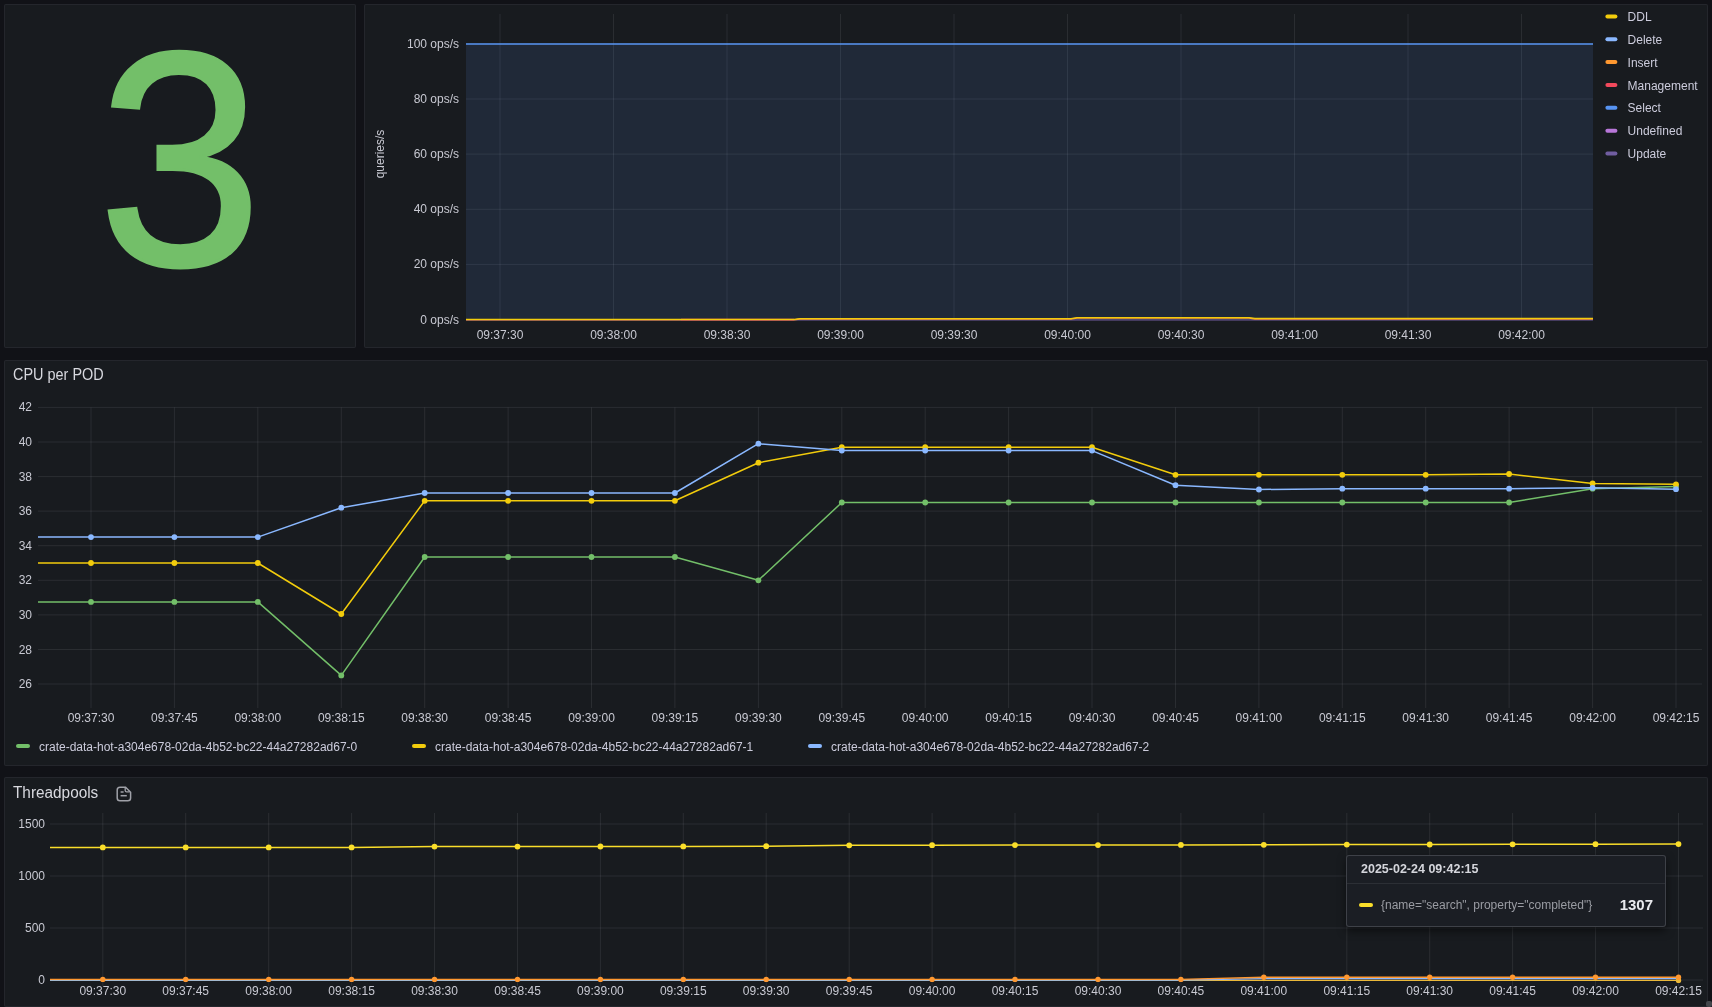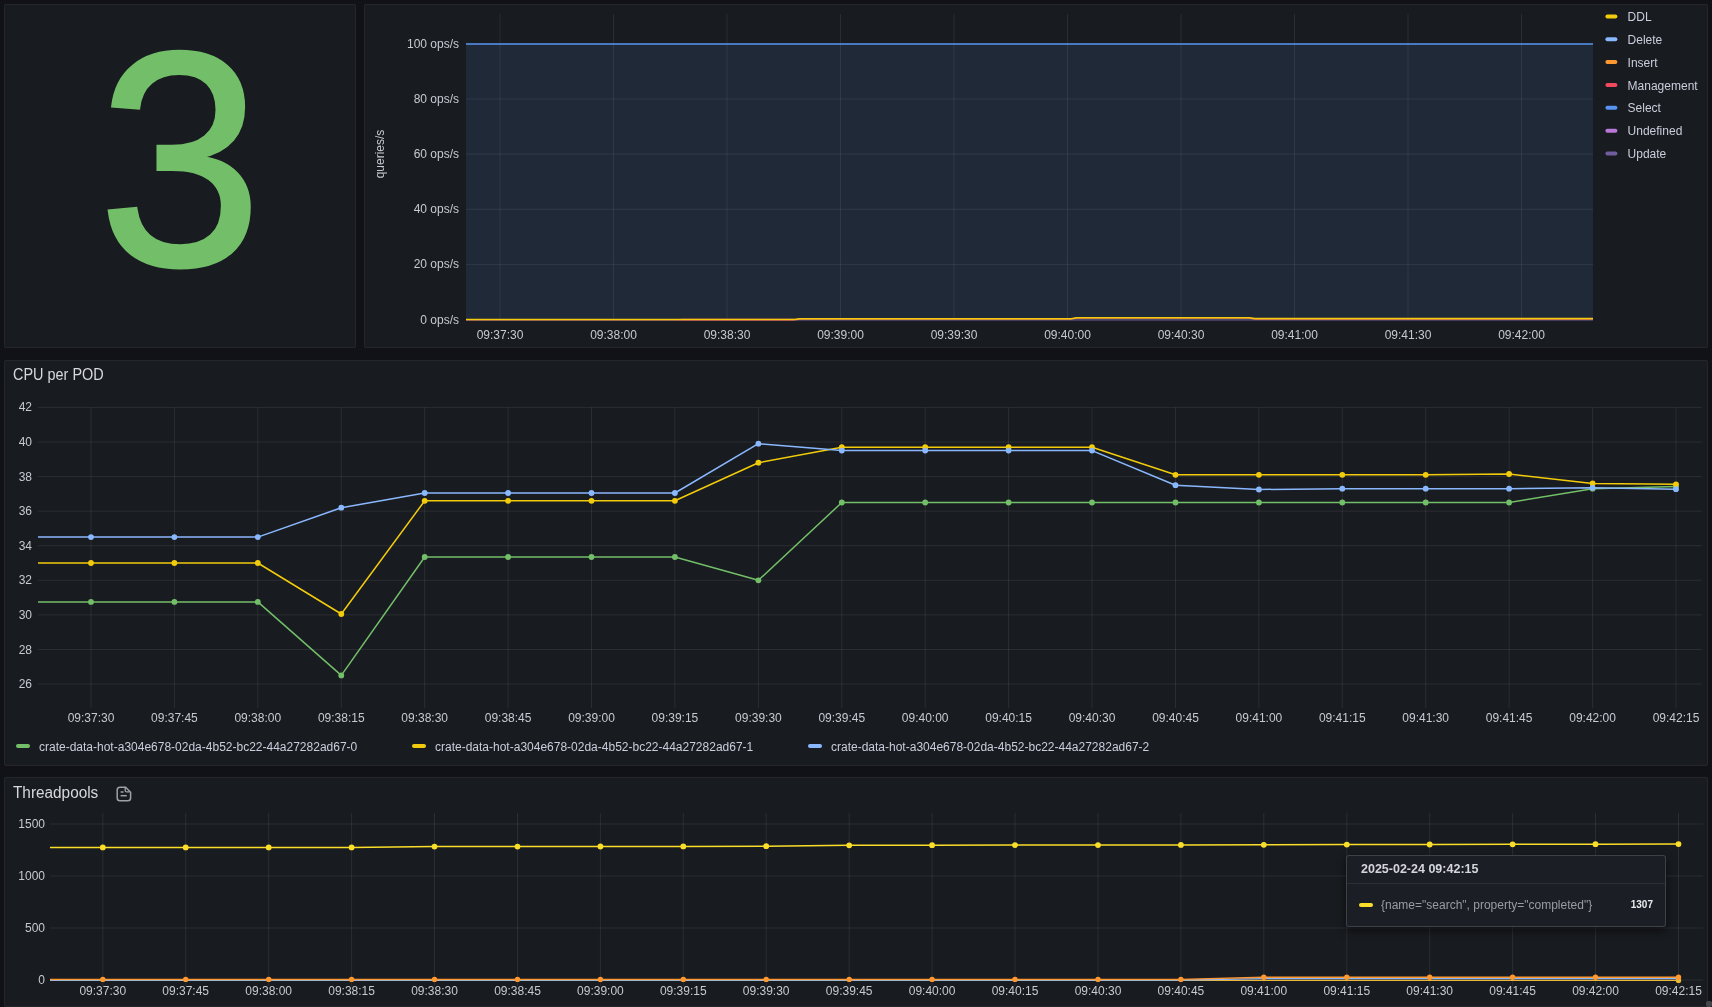--- a/index.html
+++ b/index.html
@@ -302,17 +302,17 @@
 <path d="M 121.2 10.4 l 0 3.1 q 0 1.4 1.4 1.4 l 3.1 0" stroke-width="1.3"></path>
 <line x1="116.6" y1="15" x2="119.6" y2="15"></line>
 <line x1="116.6" y1="18.7" x2="122.8" y2="18.7"></line>
 </g>
 </svg>
 <div style="position:absolute;left:1342px;top:78px;width:318px;height:70px;background:#1b1e24;border:1px solid rgba(204,204,220,0.2);border-radius:3px;box-shadow:0 4px 8px rgba(0,0,0,0.5);">
   <div style="height:27px;line-height:27px;padding:0 14px;font-size:12.5px;font-weight:600;color:#d5d6dc;border-bottom:1px solid #2c2f35;">2025-02-24 09:42:15</div>
   <div style="display:flex;align-items:center;height:41px;padding:0 12px;">
     <div style="width:14px;height:4px;border-radius:2px;background:#fade2a;margin-right:8px;flex:none;"></div>
     <div style="font-size:12px;color:#9a9ca3;white-space:nowrap;">{name="search", property="completed"}</div>
-    <div style="margin-left:auto;font-size:10px;font-weight:700;color:#e9eaee;">1307</div>
+    <div style="margin-left:auto;font-size:15px;font-weight:700;color:#e9eaee;">1307</div>
   </div>
 </div>
 </div>
 <div style="position:absolute;left:1706px;top:1001px;width:6px;height:6px;background:#43464b;border-radius:2px;"></div>
 
 </body></html>

